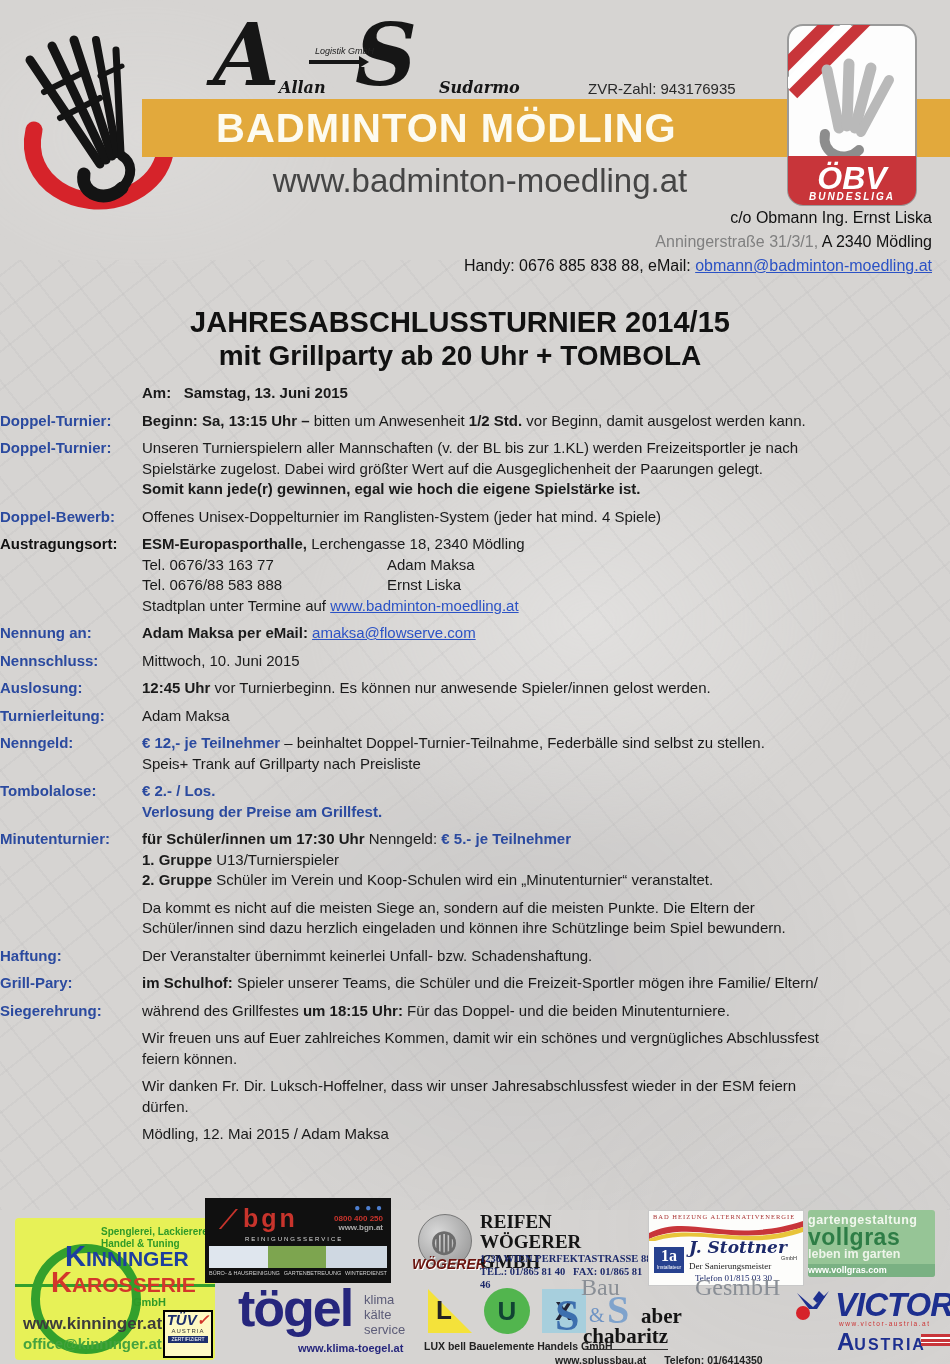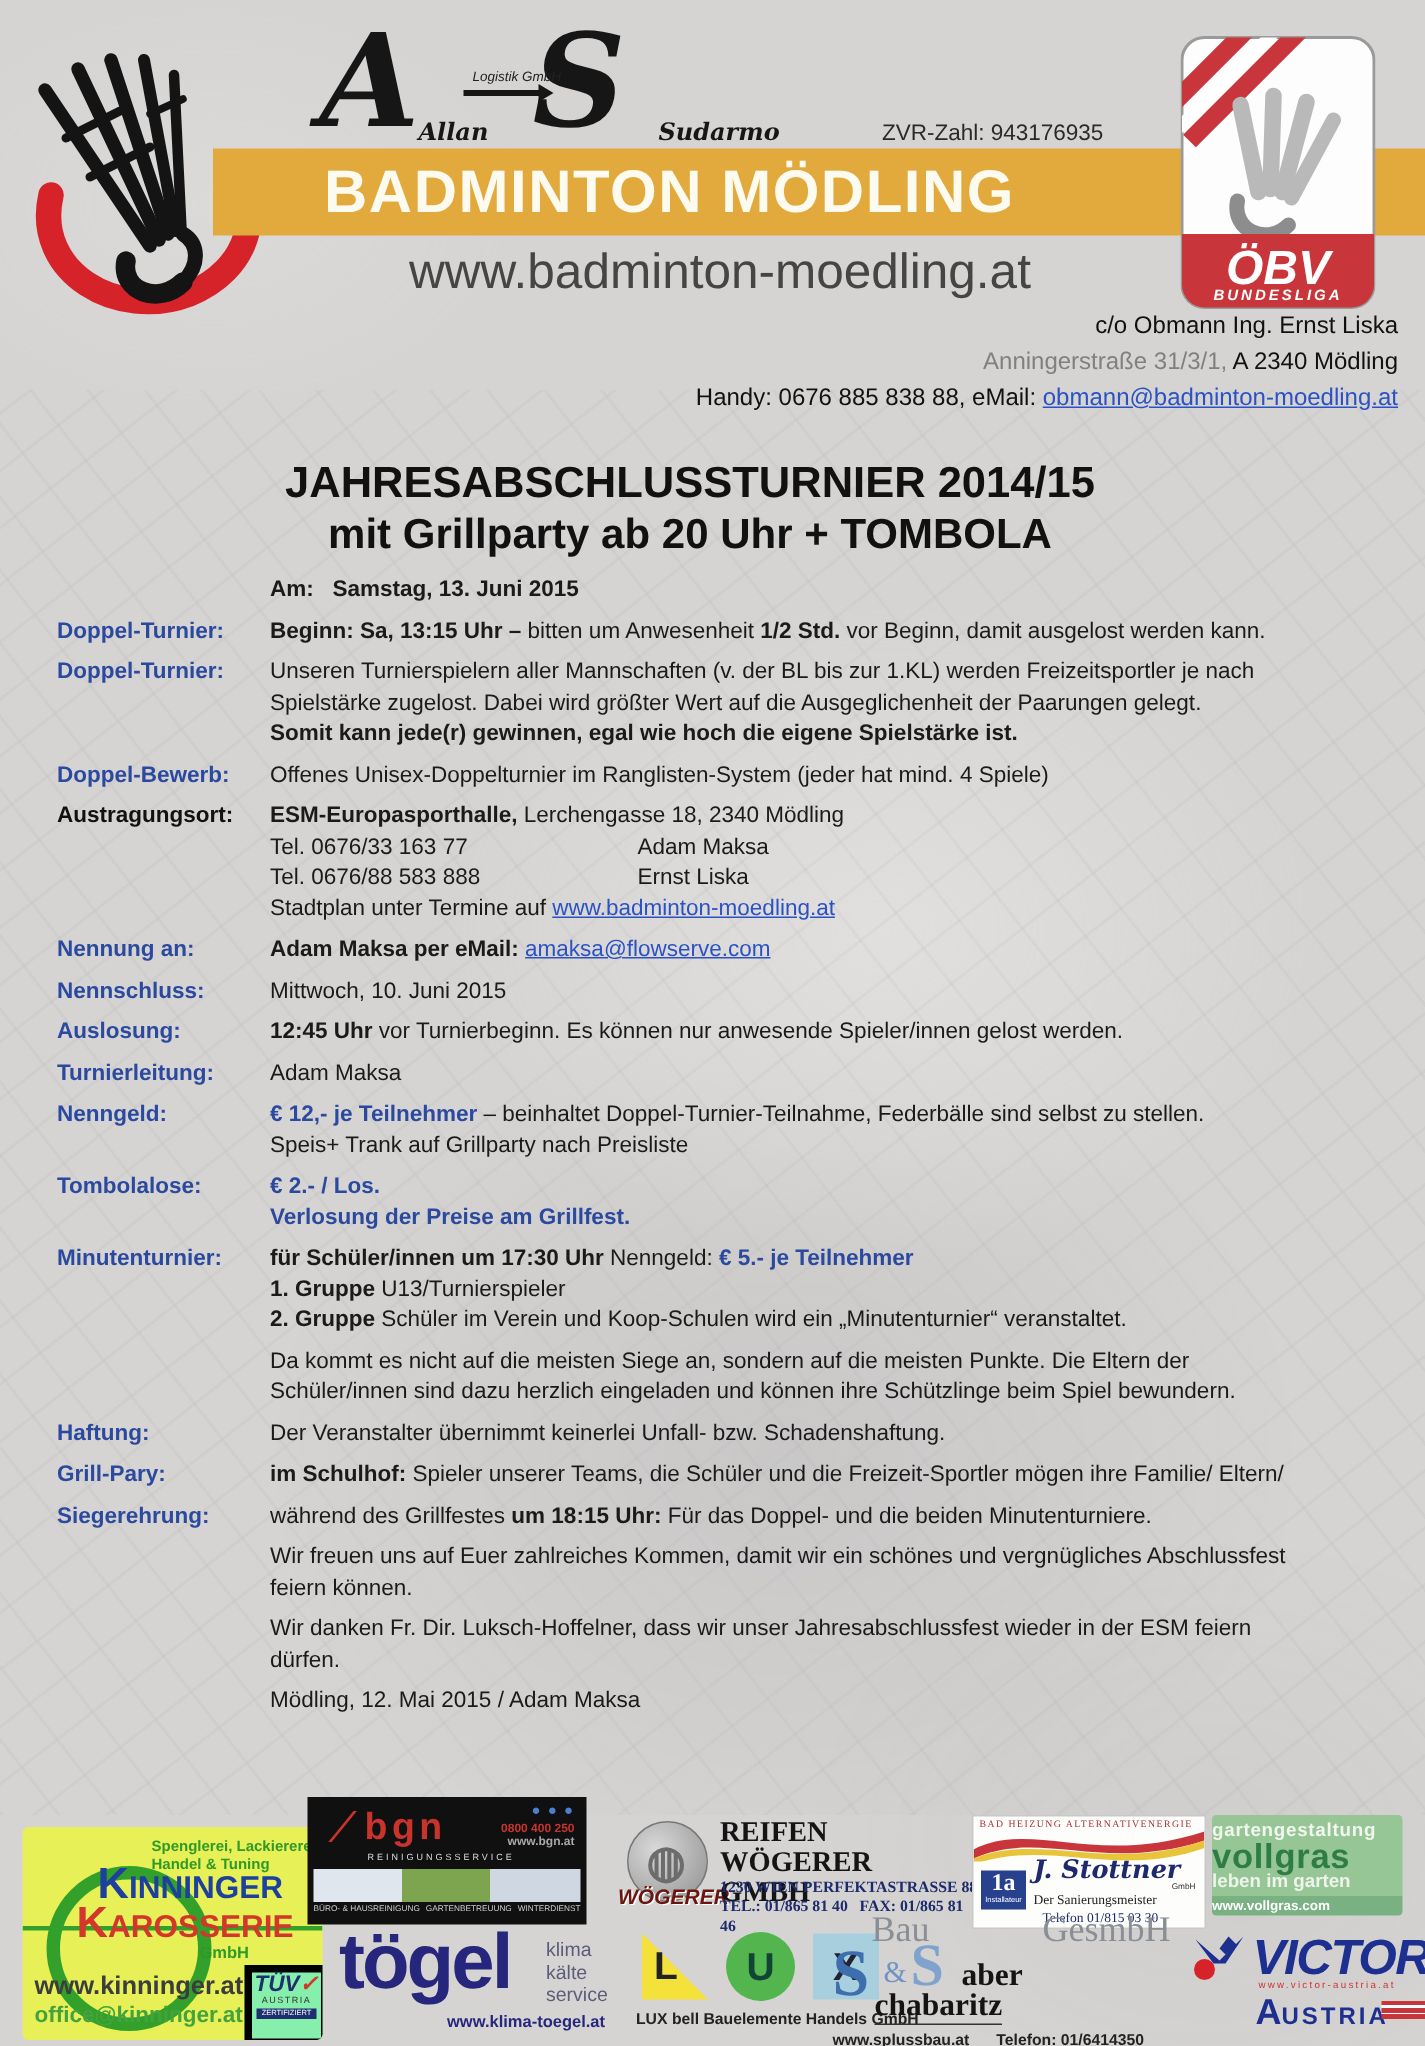--- a/index.html
+++ b/index.html
@@ -40,21 +40,21 @@
   .contact{position:absolute;right:18px;top:206px;text-align:right;font-size:16px;line-height:24px;color:#111;}
   .contact .gray{color:#808080;}
   .link{color:#2b52c5;text-decoration:underline;cursor:pointer;}
 
   
   .title{position:absolute;left:0;top:306px;width:920px;text-align:center;font-weight:bold;color:#111;}
   .title .t1{font-size:29px;line-height:33px;}
   .title .t2{font-size:28px;line-height:33px;}
 
   
-  .rows{position:absolute;left:0;top:383px;width:950px;padding-left:38px;box-sizing:border-box;font-size:15px;line-height:20.5px;}
+  .rows{position:absolute;left:0;top:383px;width:950px;box-sizing:border-box;font-size:15px;line-height:20.5px;}
   .row{display:flex;margin-bottom:7px;}
   .row .label{flex:0 0 142px;font-weight:bold;color:#2b4a9f;}
   .row .label.black{color:#111;}
   .row .content{flex:1;max-width:758px;}
   .line{white-space:pre-wrap;}
   .seg-p{}
   .seg-b{font-weight:bold;}
   .seg-bb{font-weight:bold;color:#2b4a9f;}
   .seg-link{color:#2b52c5;text-decoration:underline;cursor:pointer;}
   .seg-tel{display:inline-block;width:245px;}
@@ -65,21 +65,21 @@
   .kin-ring{position:absolute;left:16px;top:26px;width:92px;height:92px;border:9px solid #33a02c;border-radius:50%;}
   .kin-line{position:absolute;left:0;top:66px;width:200px;height:3px;background:#33a02c;}
   .kin-top{position:absolute;left:86px;top:8px;font-size:10px;font-weight:bold;color:#2f9a28;line-height:12px;}
   .kin-n1{position:absolute;left:50px;top:22px;color:#1d3f9e;font-weight:bold;font-size:21px;}
   .kin-n1 .big{font-size:29px;}
   .kin-n2{position:absolute;left:36px;top:48px;color:#d3372b;font-weight:bold;font-size:21px;}
   .kin-n2 .big{font-size:29px;}
   .kin-gmbh{position:absolute;left:118px;top:78px;color:#2f9a28;font-weight:bold;font-size:11px;}
   .kin-web{position:absolute;left:8px;top:96px;color:#3c3c3c;font-weight:bold;font-size:17px;}
   .kin-mail{position:absolute;left:8px;top:117px;color:#45a33e;font-weight:bold;font-size:15px;}
-  .tuv{position:absolute;left:148px;top:92px;width:46px;height:44px;background:#86efac;border:5px solid #000000;text-align:center;}
+  .tuv{position:absolute;left:148px;top:92px;width:46px;height:44px;background:#fef9c3;border:2px solid #000000;text-align:center;}
   .tuv .t{color:#1d2f6e;font-weight:bold;font-size:15px;font-style:italic;line-height:16px;}
   .tuv .chk{color:#d3372b;}
   .tuv .a{font-size:6px;color:#333;letter-spacing:1px;line-height:6px;}
   .tuv .z{display:block;margin:2px auto 0;width:40px;background:#1d2f6e;color:#fff;font-size:5px;line-height:7px;}
 
   .bgn{left:205px;top:1198px;width:186px;height:85px;background:#101010;}
   .bgn-name{position:absolute;left:38px;top:6px;color:#c8342c;font-weight:bold;font-size:25px;letter-spacing:3px;}
   .bgn-slash{position:absolute;left:22px;top:4px;color:#c8342c;font-size:30px;font-style:italic;}
   .bgn-sub{position:absolute;left:40px;top:38px;color:#ddd;font-size:6px;letter-spacing:2px;}
   .bgn-dots{position:absolute;right:8px;top:4px;color:#4d7fd0;font-size:10px;letter-spacing:1px;}
@@ -108,21 +108,21 @@
   .sto-sub{position:absolute;left:40px;top:50px;font-family:"Liberation Serif",serif;font-size:9px;color:#222;}
   .sto-tel{position:absolute;left:46px;top:62px;font-family:"Liberation Serif",serif;font-size:9px;color:#1d2a6b;}
 
   .vollgras{left:808px;top:1210px;width:127px;height:67px;background:#96c596;border-radius:3px;overflow:hidden;text-align:left;}
   .vg-1{margin-top:3px;color:#f2f7ee;font-weight:bold;font-size:12.5px;letter-spacing:.5px;}
   .vg-2{color:#2e7d46;font-weight:bold;font-size:23px;line-height:20px;letter-spacing:.5px;}
   .vg-3{color:#eef4ea;font-weight:bold;font-size:12.5px;line-height:14px;}
   .vg-web{position:absolute;left:0;bottom:0;width:100%;background:#7ab183;color:#fff;font-weight:bold;font-size:9px;line-height:13px;}
 
   .toegel{left:226px;top:1286px;width:200px;height:76px;}
-  .tg-name{position:absolute;left:0;top:-8px;color:#26267d;font-weight:bold;font-size:52px;letter-spacing:-2px;}
+  .tg-name{position:absolute;left:12px;top:-8px;color:#26267d;font-weight:bold;font-size:52px;letter-spacing:-2px;}
   .tg-side{position:absolute;left:138px;top:6px;color:#5c5c78;font-size:13px;line-height:15px;}
   .tg-web{position:absolute;left:72px;top:56px;color:#26267d;font-weight:bold;font-size:11px;}
 
   .lux{left:424px;top:1288px;width:200px;height:72px;}
   .lux-tiles{position:absolute;left:4px;top:0;display:flex;gap:12px;align-items:center;}
   .lux-l{width:44px;height:44px;position:relative;}
   .lux-l .tri{position:absolute;left:0;bottom:0;width:0;height:0;border-left:44px solid #f4e23a;border-top:44px solid transparent;}
   .lux-letter{position:absolute;left:8px;top:6px;font-size:26px;color:#222;font-weight:bold;}
   .lux-u{width:46px;height:46px;border-radius:50%;background:#52b54e;text-align:center;font-size:26px;color:#143;font-weight:bold;line-height:46px;}
   .lux-x{width:44px;height:44px;background:#a7cfdd;text-align:center;font-size:26px;color:#223;font-weight:bold;line-height:44px;}

